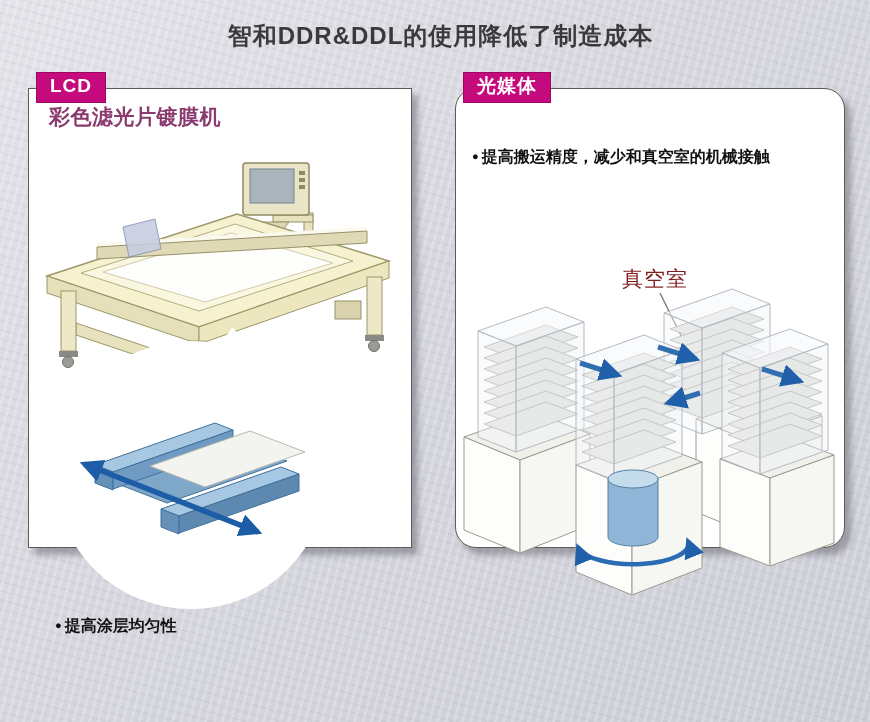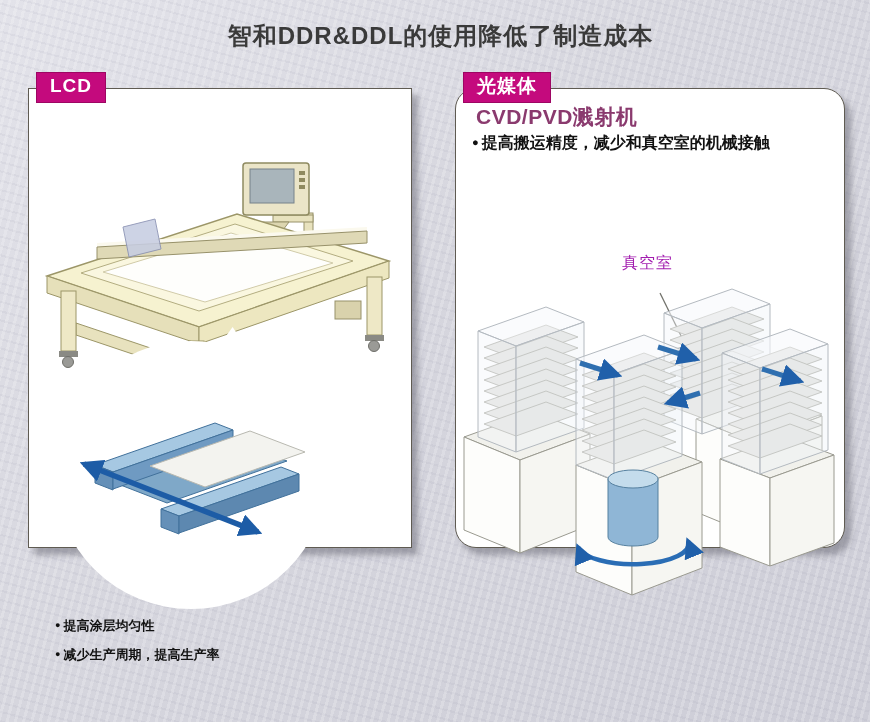--- a/index.html
+++ b/index.html
@@ -37,47 +37,48 @@
     padding:2px 13px 4px; line-height:1.2;
   }
   .panel-title {
     position:absolute; margin:0; top:14px; left:20px;
     font-size:21px; font-weight:bold; color:var(--panel-title,#8a3a6e);
     letter-spacing:0.5px;
   }
   .bullets { list-style:none; margin:0; padding:0; position:absolute; }
   .bullets li { font-weight:bold; color:#111; white-space:nowrap; }
   .bullets li::before { content:"●"; font-size:0.7em; margin-right:3px; vertical-align:2px; }
-  .bullets-left  { left:26px; top:522px; font-size:13px; line-height:28px; }
-  .bullets-right { left:16px; top:40px;  font-size:16px;   line-height:26px; }
+  .bullets-left  { left:26px; top:522px; font-size:16px; line-height:28px; }
+  .bullets-right { left:16px; top:54px;  font-size:16px;   line-height:26px; }
   .machine-svg { position:absolute; left:8px; top:62px; }
   .callout-tail {
     position:absolute; left:162px; top:238px; width:80px; height:58px;
     background:#ffffff;
     clip-path:polygon(52% 0, 100% 100%, 0 100%);
   }
   .callout-circle {
     position:absolute; left:26px; top:252px; width:272px; height:268px;
     background:#ffffff; border-radius:50%;
   }
   .vacuum-label {
-    position:absolute; left:166px; top:164px;
-    font-size:16px; color:#a21caf; letter-spacing:1px;
+    position:absolute; left:166px; top:176px;
+    font-size:21px; color:#7f1d1d; letter-spacing:1px;
   }
   .sputter-svg { position:absolute; left:6px; top:196px; }
 </style>
 </head>
 <body>
 
 <div class="stage">
 
   <div class="page-title">智和DDR&amp;DDL的使用降低了制造成本</div>
 
   <section class="panel panel-left">
     <div class="badge">LCD</div>
+    <h2 class="panel-title">彩色滤光片镀膜机</h2>
 
     <svg class="machine-svg" width="366" height="266" viewBox="0 0 366 266">
       <g>
         <rect x="267" y="62" width="9" height="52" fill="#e8e2be" stroke="#98926a"></rect>
         <rect x="236" y="64" width="40" height="7" fill="#e8e2be" stroke="#98926a"></rect>
         <rect x="206" y="12" width="66" height="52" rx="3" fill="#ebe5c8" stroke="#8f8a60" stroke-width="1.5"></rect>
         <rect x="213" y="18" width="44" height="34" fill="#a9b5bb" stroke="#77828a"></rect>
         <rect x="262" y="20" width="6" height="4" fill="#8f8a60"></rect>
         <rect x="262" y="27" width="6" height="4" fill="#8f8a60"></rect>
         <rect x="262" y="34" width="6" height="4" fill="#8f8a60"></rect>
@@ -130,27 +131,25 @@
           <polygon points="95,125 195,90 250,111 150,146" fill="#f3f3ef" stroke="#b8b8b0"></polygon>
         </g>
         <g>
           <line x1="29" y1="123" x2="203" y2="191" stroke="#1d5ca6" stroke-width="5.5" marker-start="url(#mB)" marker-end="url(#mB)"></line>
         </g>
       </svg>
     </div>
 
     <ul class="bullets bullets-left">
       <li>提高涂层均匀性</li>
-      <li>减少生产周期，提高生产率</li>
     </ul>
   </section>
 
   <section class="panel panel-right">
     <div class="badge">光媒体</div>
-    <h2 class="panel-title">CVD/PVD溅射机</h2>
 
     <ul class="bullets bullets-right">
       <li>提高搬运精度，减少和真空室的机械接触</li>
     </ul>
 
     <div class="vacuum-label">真空室</div>
 
     <svg class="sputter-svg" width="378" height="404" viewBox="0 0 378 404">
       <defs>
         <marker id="mA" viewBox="0 0 10 10" refX="8" refY="5" markerWidth="4.6" markerHeight="4.6" orient="auto-start-reverse" markerUnits="strokeWidth">

